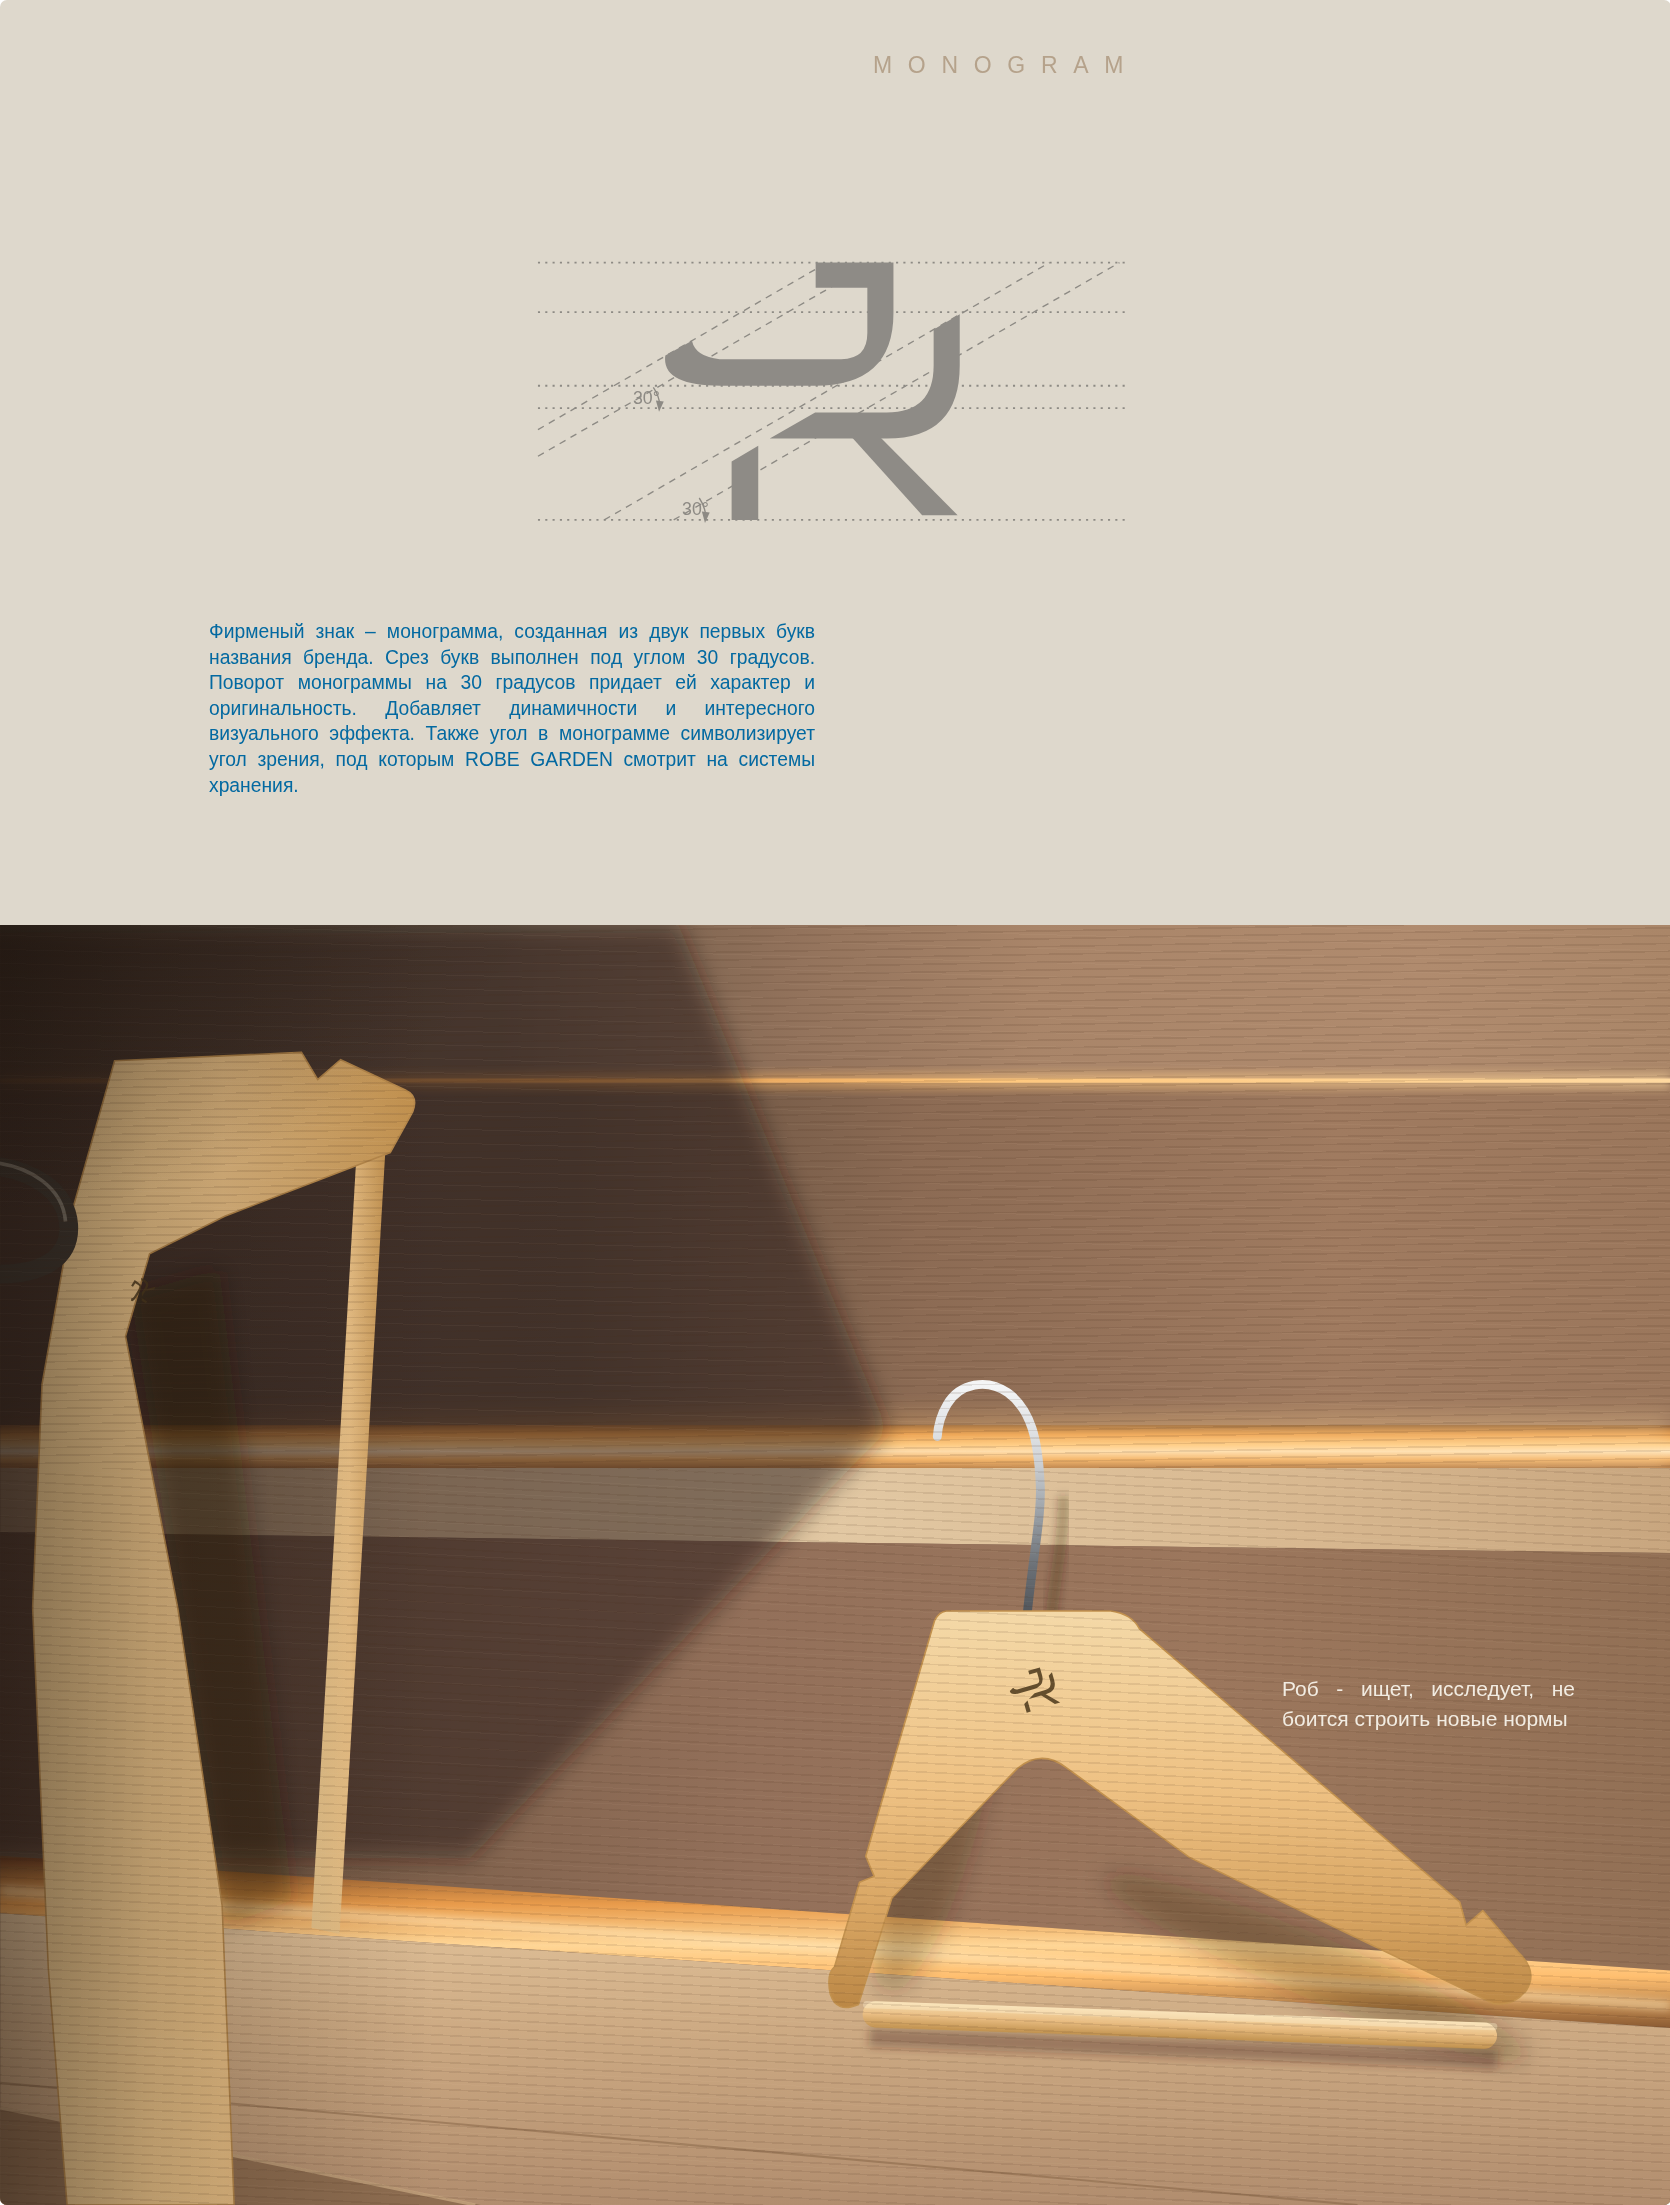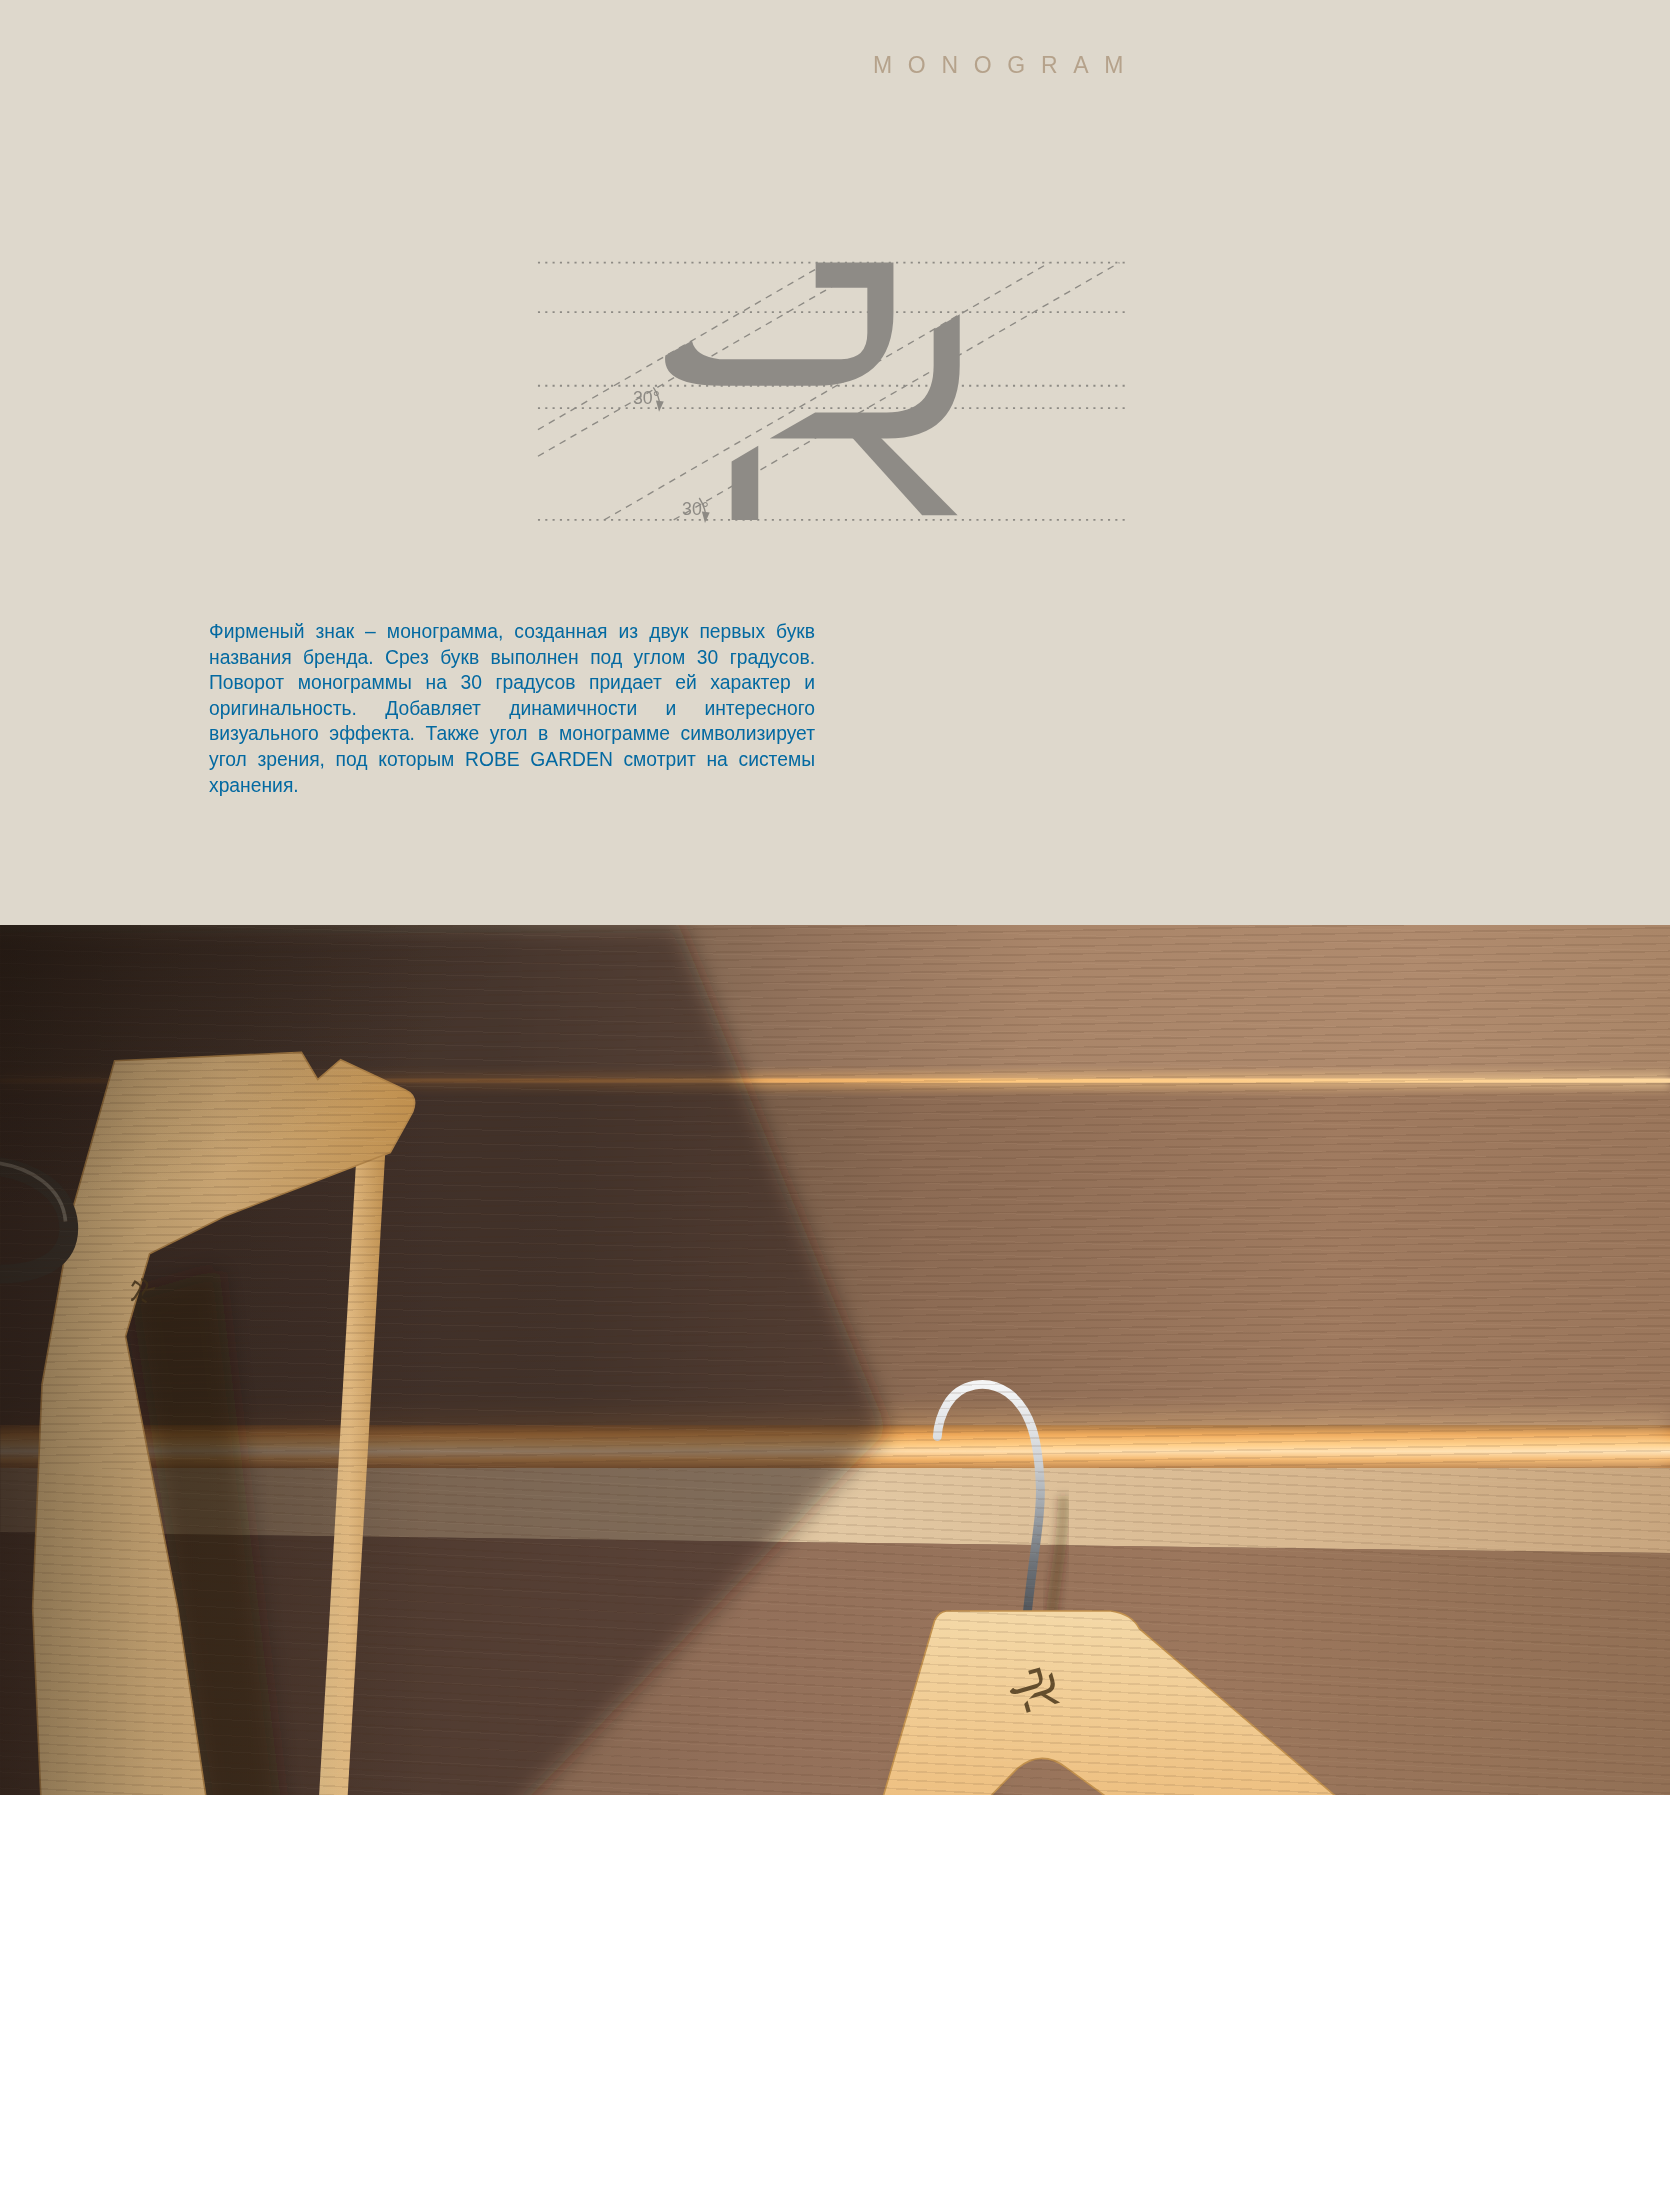--- a/index.html
+++ b/index.html
@@ -1,18 +1,18 @@
 <!DOCTYPE html>
 <html style="font-size:8.4px"><head>
 <meta charset="utf-8">
 <style>
   * { margin:0; padding:0; box-sizing:border-box; }
   html,body { width:1671px; background:#ffffff; }
   body { font-family:"Liberation Sans", sans-serif; }
-  .page { position:relative; width:1671px; height:1795px; overflow:hidden; }
+  .page { position:relative; width:1671px; height:2205px; overflow:hidden;border-radius:7px; }
 
   
   .top-section { position:absolute; left:0; top:0; width:1671px; height:925px; background:#ded8cc; }
   .brand-header { position:absolute; left:873px; top:52px; font-size:23px; font-weight:400;
                   letter-spacing:15.7px; color:#b5a28b; white-space:nowrap; }
   .diagram-svg { position:absolute; left:0; top:0; width:1671px; height:925px; }
   .description { position:absolute; left:209px; top:619px; width:606px;
                  font-size:19.3px; line-height:25.6px; color:#0369a1; text-align:justify; }
 
   
@@ -233,16 +233,20 @@
           <rect x="0" y="-25" width="1216" height="14" rx="7" fill="rgba(255,240,210,.35)"></rect>
         </g>
       </g>
     </svg>
 
     <div class="grain-wall"></div>
     <div class="grain-lower"></div>
     <div class="shade-left"></div>
     <div class="shade-topleft"></div>
 
+    <div class="photo-caption">
+      <div class="cap-line-1">Роб - ищет, исследует, не</div>
+      <div class="cap-line-2">боится строить новые нормы</div>
+    </div>
   </section>
 
 </div>
 
 
 </body></html>

